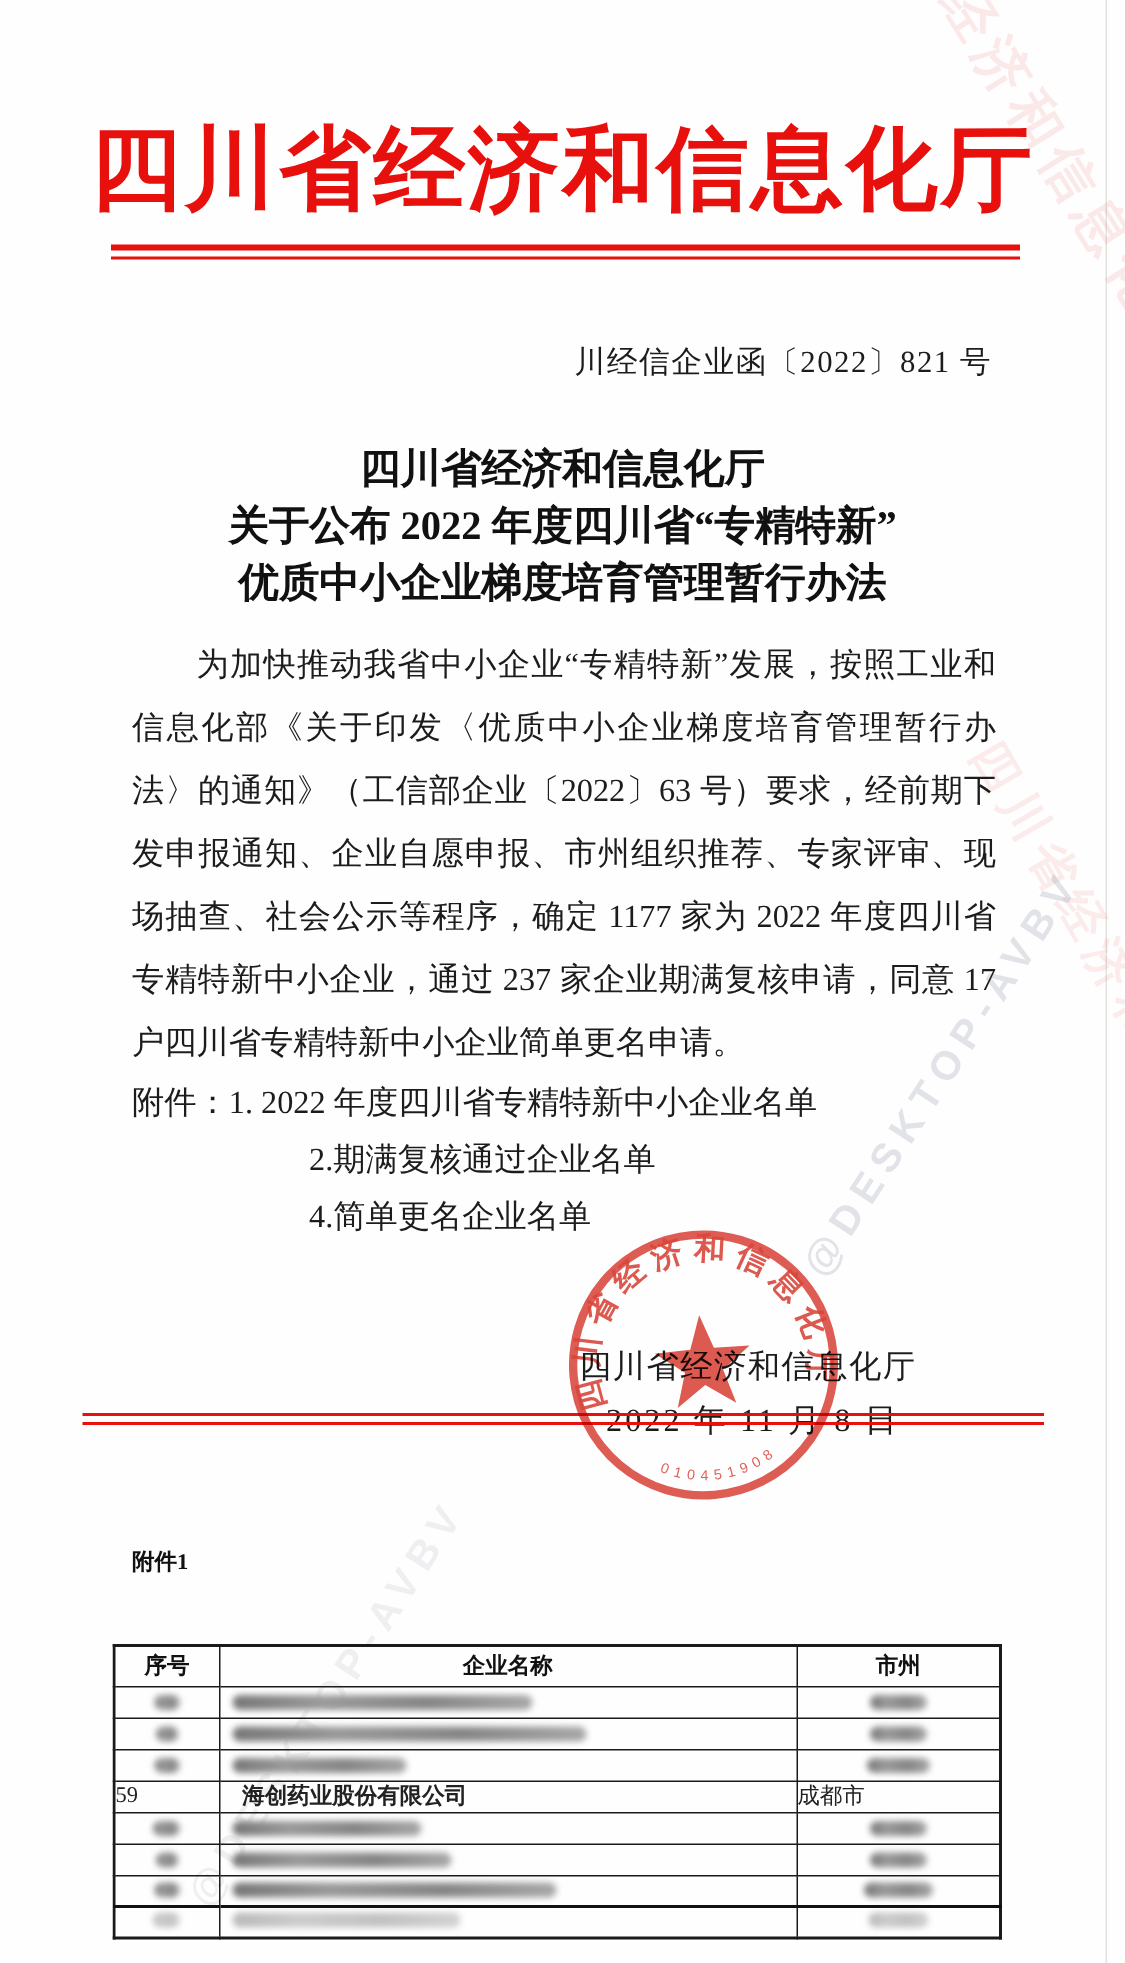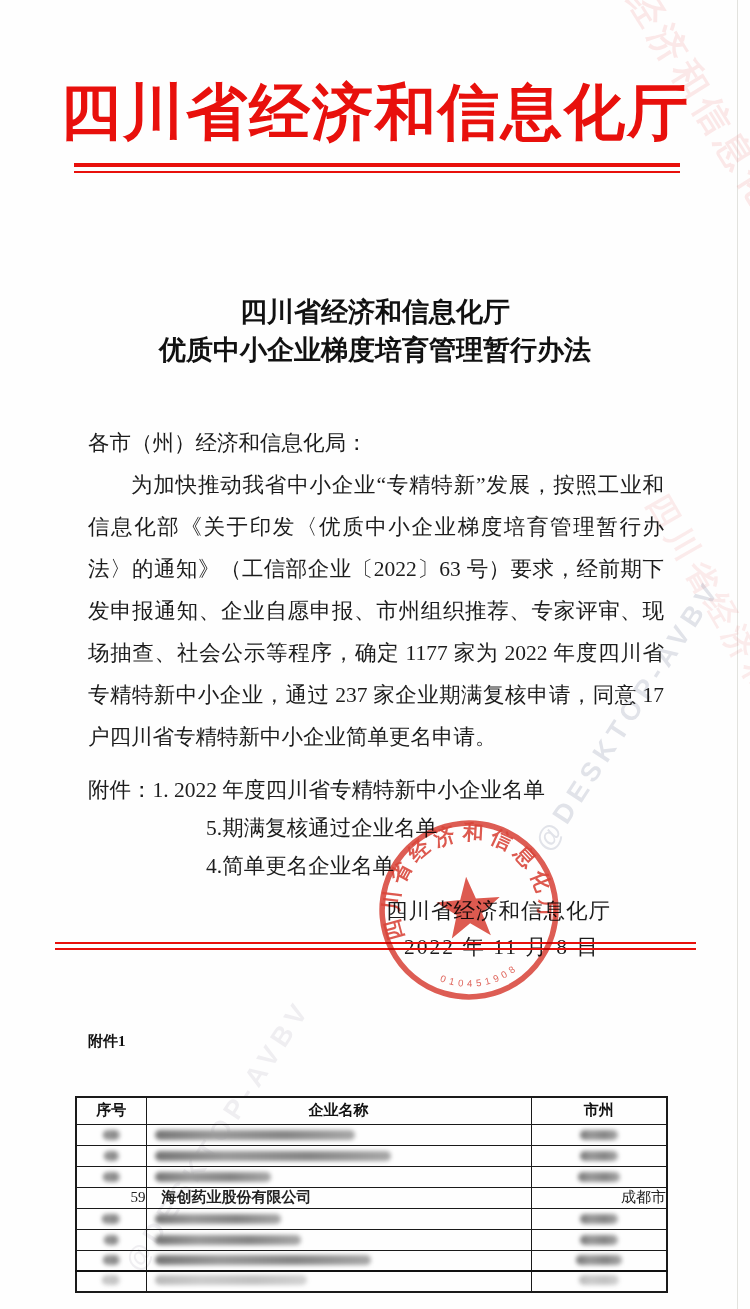--- a/index.html
+++ b/index.html
@@ -24,21 +24,21 @@
 
   
   .notice-title { position:absolute; top:293px; left:0; width:100%; text-align:center;
     font-size:27px; font-weight:700; line-height:38px; color:#111; }
 
   
   .body-block { position:absolute; left:88px; top:422px; width:576px; font-size:21.5px; line-height:42px; color:var(--ink); }
   .salutation { }
   .para { text-indent:43px; text-align:justify; }
   .announce { text-indent:43px; }
-  .attach-block { margin-top:13px; line-height:38px; }
+  .attach-block { line-height:38px; }
   .attach-line.indent { padding-left:118px; }
   .attach-label { }
 
   
   .sign-org { position:absolute; left:386px; top:896px; font-size:21.5px; letter-spacing:1px; color:var(--ink); }
   .sign-date { position:absolute; left:404px; top:932px; font-size:21.5px; letter-spacing:2px; color:var(--ink);text-align:right; }
   .rule-bottom { position:absolute; left:55px; top:942px; width:641px; height:8px;
     border-top:2.5px solid var(--red); border-bottom:2.5px solid var(--red); }
 
   
@@ -52,21 +52,21 @@
   .att1-title { position:absolute; top:1050px; left:0; width:100%; text-align:center;
     font-size:23.5px; font-weight:700; font-family:"Liberation Sans","DejaVu Sans",sans-serif; color:#111; }
 
   
   .table-wrap { position:absolute; left:75px; top:1096px; width:701px; height:200px; overflow:hidden; }
   table.companies { border-collapse:collapse; width:591px; table-layout:fixed; }
   table.companies th, table.companies td { border:1.5px solid #1a1a1a; }
   table.companies { border:2.5px solid #1a1a1a; }
   table.companies th { height:27px; font-size:15px; font-weight:700;
     font-family:"Liberation Sans","DejaVu Sans",sans-serif; text-align:center; color:#111; }
-  table.companies td { height:21px; font-size:15px; text-align:right; color:#222; vertical-align:middle; }
+  table.companies td { height:21px; font-size:15px; text-align:left; color:#222; vertical-align:middle; }
   table.companies td.name-cell { text-align:left; padding-left:15px;font-weight:bold; }
   table.companies tr.thick td { border-top:2.5px solid #111; }
   .smudge { height:10px; border-radius:5px; margin:0 auto;
     background:linear-gradient(90deg,#777,#9a9a9a 30%,#868686 65%,#a8a8a8); filter:blur(2.3px); }
   .smudge.left { margin:0 0 0 8px; }
   tr.partial td { vertical-align:top; padding-top:3px; }
   tr.partial .smudge { opacity:.5; }
 </style>
 </head>
 <body>
@@ -75,34 +75,35 @@
 
   <div class="scan-edge"></div>
   <div class="wm wm-pink1">四川省经济和信息化厅</div>
   <div class="wm wm-pink2">四川省经济和信息化厅</div>
   <div class="wm wm-gray1">@DESKTOP-AVBV</div>
   <div class="wm wm-gray2">@DESKTOP-AVBV</div>
 
   <div class="letterhead">四川省经济和信息化厅</div>
   <div class="rule-top"></div>
 
+  <div class="doc-number">川经信企业函〔2022〕821 号</div>
 
   <div class="notice-title">
     <div>四川省经济和信息化厅</div>
+    <div>关于公布 2022 年度四川省“专精特新”</div>
     <div>优质中小企业梯度培育管理暂行办法</div>
   </div>
 
   <div class="body-block">
-    <div class="salutation">各市（州）经济和信息化局：</div>
     <div class="para">为加快推动我省中小企业“专精特新”发展，按照工业和信息化部《关于印发〈优质中小企业梯度培育管理暂行办法〉的通知》（工信部企业〔2022〕63 号）要求，经前期下发申报通知、企业自愿申报、市州组织推荐、专家评审、现场抽查、社会公示等程序，确定 1177 家为 2022 年度四川省专精特新中小企业，通过 237 家企业期满复核申请，同意 17 户四川省专精特新中小企业简单更名申请。</div>
     <div class="attach-block">
       <div class="attach-line">
         <span class="attach-label">附件：</span><span>1. 2022 年度四川省专精特新中小企业名单</span>
       </div>
-      <div class="attach-line indent">5.期满复核通过企业名单</div>
+      <div class="attach-line indent">2.期满复核通过企业名单</div>
       <div class="attach-line indent">4.简单更名企业名单</div>
     </div>
   </div>
 
   <div class="sign-org">四川省经济和信息化厅</div>
   <div class="sign-date">2022 年 11 月 8 日</div>
   <div class="rule-bottom"></div>
 
   <div class="seal-wrap">
     <svg viewBox="0 0 190 190">

